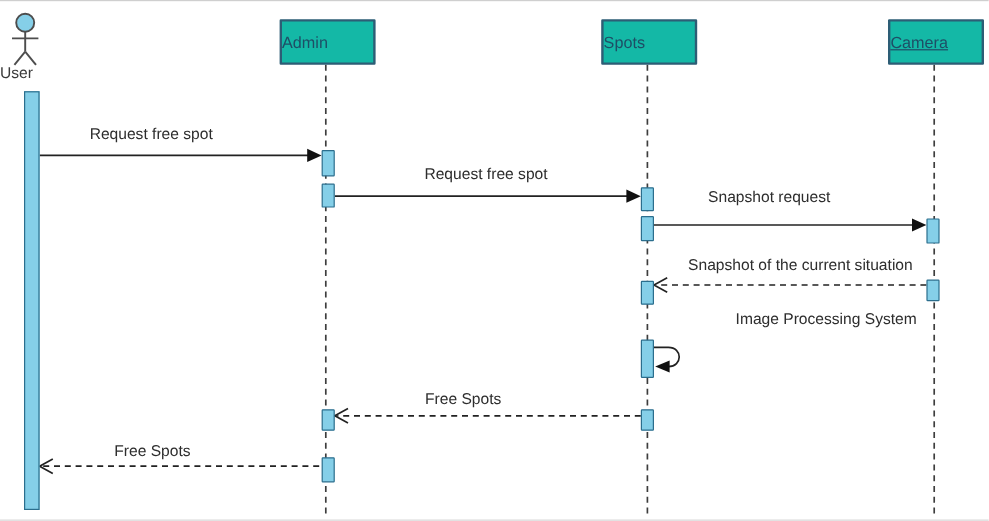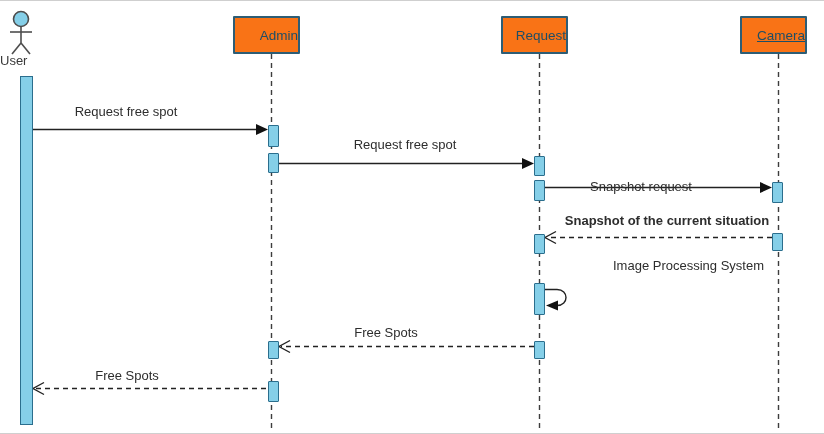--- a/index.html
+++ b/index.html
@@ -15,24 +15,24 @@
   }
   svg.layer{position:absolute;left:0;top:0;}
   .life{stroke:#3d3d3d;stroke-width:1.4;stroke-dasharray:5 4;}
   .mline{stroke:#222222;stroke-width:1.4;}
   .mdash{stroke:#222222;stroke-width:1.4;stroke-dasharray:5 4;}
   .ahead{fill:#111111;stroke:none;}
   .aopen{fill:none;stroke:#222222;stroke-width:1.4;}
   .figure{stroke:#4d4d4d;stroke-width:1.6;fill:none;}
 
   .phead{
-    position:absolute;top:15px;width:67px;height:38px;
-    background:#f97316;border:2px solid #2d5d75;border-radius:1px;
+    position:absolute;top:15px;width:80px;height:38px;
+    background:#14b8a6;border:2px solid #2d5d75;border-radius:1px;
     box-sizing:border-box;
-    display:flex;align-items:center;justify-content:flex-end;
+    display:flex;align-items:center;justify-content:flex-start;
     font-size:13.5px;color:#1e4e66;
   }
   .act{
     position:absolute;width:11px;
     background:#85cfe8;border:1.5px solid #2b6e8d;border-radius:1px;
     box-sizing:border-box;
   }
   .userbar{
     position:absolute;left:20px;top:75px;width:13px;height:349px;
     background:#85cfe8;border:1.5px solid #2b6e8d;
@@ -105,39 +105,39 @@
   </svg>
 
   <div class="alabel">User</div>
 
   <div class="userbar"></div>
 
   <div class="phead" style="left:233px;">
     <span>Admin</span>
   </div>
   <div class="phead" style="left:501px;">
-    <span>Request</span>
+    <span>Spots</span>
   </div>
   <div class="phead" style="left:740px;text-decoration:underline;">
     <span>Camera</span>
   </div>
 
   <div class="act" style="left:268px;top:124px;height:22px;"></div>
   <div class="act" style="left:268px;top:152px;height:20px;"></div>
   <div class="act" style="left:268px;top:340px;height:18px;"></div>
   <div class="act" style="left:268px;top:380px;height:21px;"></div>
   <div class="act" style="left:534px;top:155px;height:20px;"></div>
   <div class="act" style="left:534px;top:179px;height:21px;"></div>
   <div class="act" style="left:534px;top:233px;height:20px;"></div>
   <div class="act" style="left:534px;top:282px;height:32px;"></div>
   <div class="act" style="left:534px;top:340px;height:18px;"></div>
   <div class="act" style="left:772px;top:181px;height:21px;"></div>
   <div class="act" style="left:772px;top:232px;height:18px;"></div>
 
   <div class="msg" style="left:126px;top:103px;">Request free spot</div>
   <div class="msg" style="left:405px;top:136px;">Request free spot</div>
-  <div class="msg" style="left:641px;top:178px;">Snapshot request</div>
-  <div class="msg" style="left:667px;top:212px;font-weight:bold;">Snapshot of the current situation</div>
+  <div class="msg" style="left:641px;top:155px;">Snapshot request</div>
+  <div class="msg" style="left:667px;top:212px;">Snapshot of the current situation</div>
   <div class="msg left" style="left:544px;top:257px;">Image Processing System</div>
   <div class="msg" style="left:386px;top:324px;">Free Spots</div>
   <div class="msg" style="left:127px;top:367px;">Free Spots</div>
 
 </div>
 
 </body></html>

